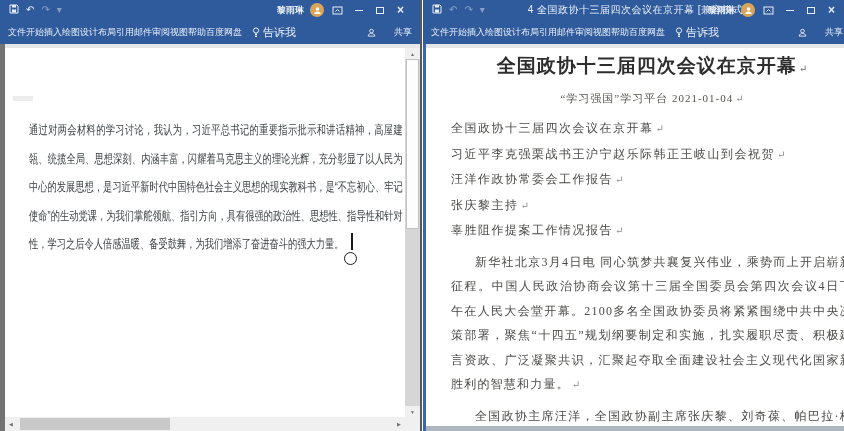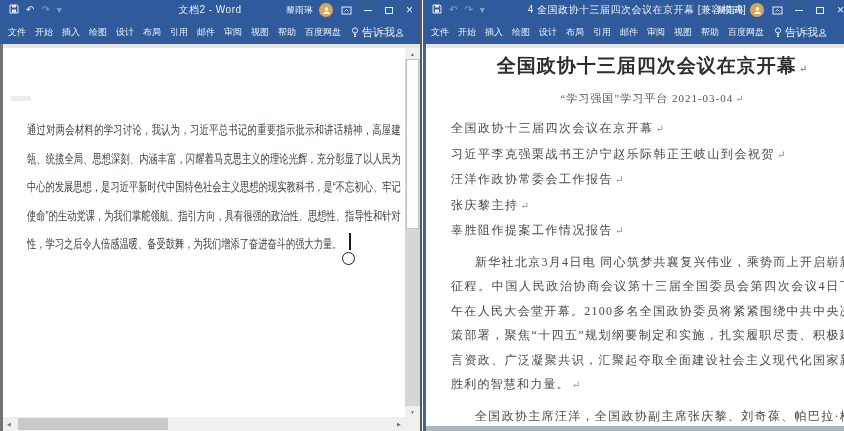--- a/index.html
+++ b/index.html
@@ -9,37 +9,37 @@
   
   .window { position:absolute; top:0; height:431px; overflow:hidden; background:#f3f3f3; }
   .win-left  { left:0; width:422px; border-right:2px solid #55585e; }
   .win-right { left:423px; width:428px; }
 
   .titlebar { position:relative; height:20px; background:#2f5b9d; display:flex; align-items:center; color:#fff; }
   .qat { display:flex; align-items:center; gap:7px; padding-left:9px; z-index:2; }
   .qat .uicon { font-size:10px; line-height:10px; color:#e9eef6; }
   .qat .dim { opacity:.45; }
   .title-center { position:absolute; left:0; right:0; text-align:center; font-size:10px; color:#e9eef6; letter-spacing:.5px; white-space:nowrap; }
-  .tb-right { margin-left:auto; display:flex; align-items:center; gap:6px; padding-right:3px; z-index:2; }
+  .tb-right { margin-left:auto; display:flex; align-items:center; gap:6px; padding-right:12px; z-index:2;font-weight:bold; }
   .user-name { font-size:9px; color:#e9eef6; white-space:nowrap; }
   .avatar { width:14px; height:14px; border-radius:50%; background:#d9a659; display:flex; align-items:center; justify-content:center; }
   .winbtn { width:15px; height:16px; display:flex; align-items:center; justify-content:center; color:#e9eef6; font-size:10px; }
   .max-box { width:8px; height:7px; border:1px solid #e9eef6; display:inline-block; }
   .min-bar { width:8px; height:1px; background:#e9eef6; display:inline-block; }
 
   .ribbon { height:24px; background:#2f5b9d; display:flex; align-items:center; padding:0 8px; color:#e9eef6; }
-  .tabs { display:flex; align-items:center; gap:9px; white-space:nowrap; }
+  .tabs { display:flex; align-items:center; white-space:nowrap; }
   .rtab { font-size:9px; color:#e9eef6; }
   .tellme { display:flex; align-items:center; gap:3px; margin-left:10px; font-size:11px; white-space:nowrap; }
   .share { display:flex; align-items:center; gap:18px; margin-left:auto; font-size:9px; white-space:nowrap; }
 
   
   .docarea { position:relative; height:387px; background:#ffffff; overflow:hidden; }
   .docarea::before { content:""; position:absolute; left:0; right:0; top:0; height:4px; background:#e6e6e6; }
-  .win-left .docarea { border-left:3px solid #737373; }
+  .win-left .docarea { border-left:5px solid #737373; }
   .win-right .docarea { border-left:3px solid #3a66a8; }
 
   
   .lpar { position:absolute; left:24px; top:72px; width:505px;
           transform:scaleX(.74); transform-origin:left top;
           font-family:"Liberation Sans","DejaVu Sans",sans-serif;
           font-size:12.5px; line-height:28.5px; color:#3c4043;
           text-align:justify; text-justify:inter-character; }
   .margin-mark { position:absolute; left:8px; top:52px; width:20px; height:5px; background:#ececec; }
 
@@ -82,21 +82,20 @@
           <svg width="10" height="10" viewBox="0 0 10 10">
               <path d="M1 1h7l1 1v7H1z" fill="none" stroke="#e9eef6" stroke-width="1"></path>
               <rect x="3" y="5.5" width="4" height="3" fill="#e9eef6"></rect>
               <rect x="3" y="1" width="4" height="2.5" fill="#e9eef6"></rect>
             </svg>
         </span>
         <span class="uicon">↶</span>
         <span class="uicon dim">↷</span>
         <span class="uicon dim">▾</span>
       </div>
-      <div class="title-center">文档2 - Word</div>
       <div class="tb-right">
         <span class="user-name">黎雨琳</span>
         <span class="avatar">
           <svg width="9" height="9" viewBox="0 0 10 10">
               <circle cx="5" cy="3.4" r="2" fill="#fff"></circle>
               <path d="M1.2 9c.5-2.2 2-3 3.8-3s3.3.8 3.8 3z" fill="#fff"></path>
             </svg>
         </span>
         <span class="winbtn">
           <svg width="11" height="9" viewBox="0 0 11 9">
@@ -238,21 +237,21 @@
         <span>共享</span>
       </span>
     </div>
 
     <div class="docarea">
       <div class="rdoc">
         <div class="rtitle">
           <span>全国政协十三届四次会议在京开幕</span><span class="pmark">↵</span>
         </div>
         <div class="rsub">
-          <span>“学习强国”学习平台 2021-03-04</span><span class="pmark">↵</span>
+          <span>“学习强国”学习平台 2021-01-04</span><span class="pmark">↵</span>
         </div>
         <div class="headlines">
             <div class="hline">全国政协十三届四次会议在京开幕<span class="pmark">↵</span></div>
             <div class="hline">习近平李克强栗战书王沪宁赵乐际韩正王岐山到会祝贺<span class="pmark">↵</span></div>
             <div class="hline">汪洋作政协常委会工作报告<span class="pmark">↵</span></div>
             <div class="hline">张庆黎主持<span class="pmark">↵</span></div>
             <div class="hline">辜胜阻作提案工作情况报告<span class="pmark">↵</span></div>
           </div>
         <p class="ipar">
           <span>新华社北京3月4日电 同心筑梦共襄复兴伟业，乘势而上开启崭新征程。中国人民政治协商会议第十三届全国委员会第四次会议4日下午在人民大会堂开幕。2100多名全国政协委员将紧紧围绕中共中央决策部署，聚焦“十四五”规划纲要制定和实施，扎实履职尽责、积极建言资政、广泛凝聚共识，汇聚起夺取全面建设社会主义现代化国家新胜利的智慧和力量。</span><span class="pmark">↵</span>

